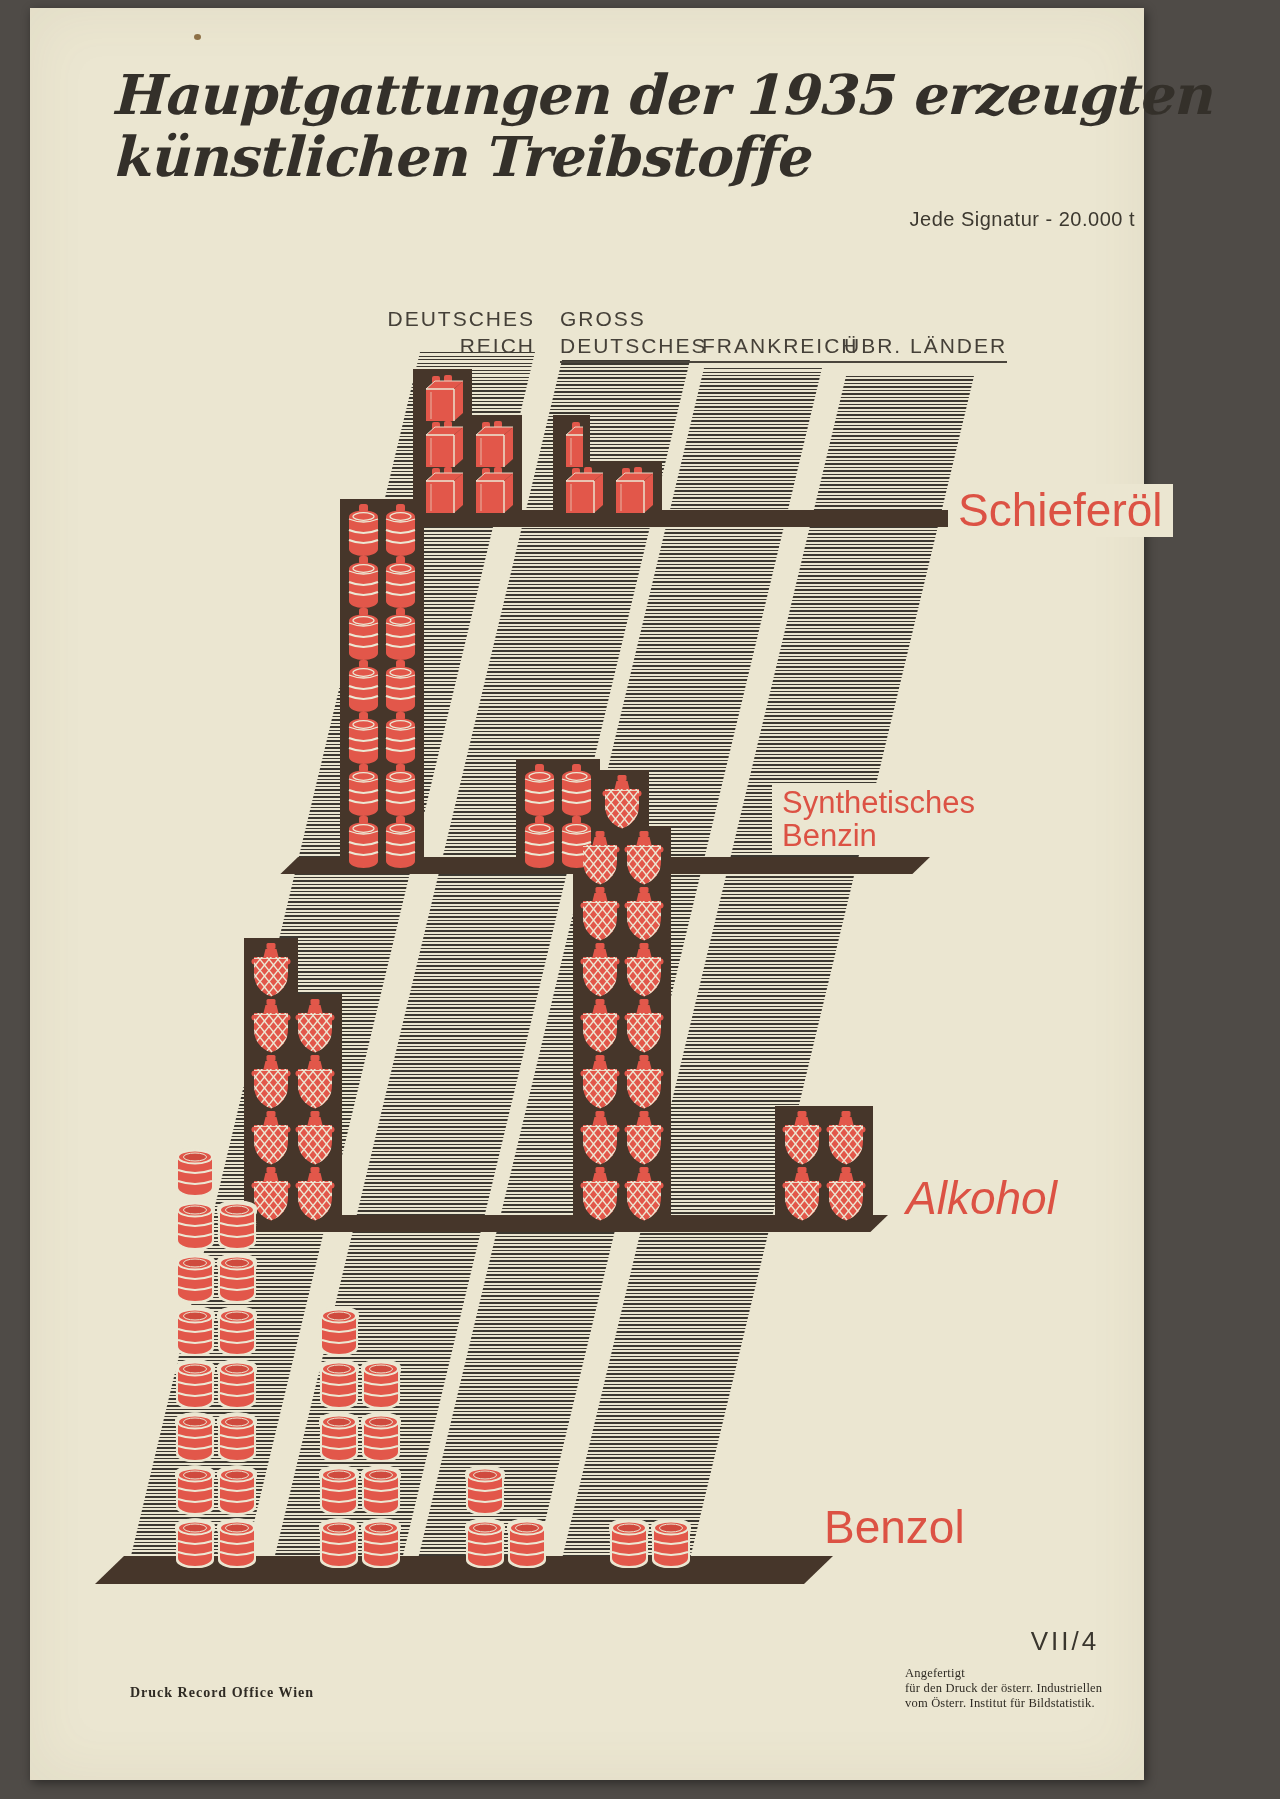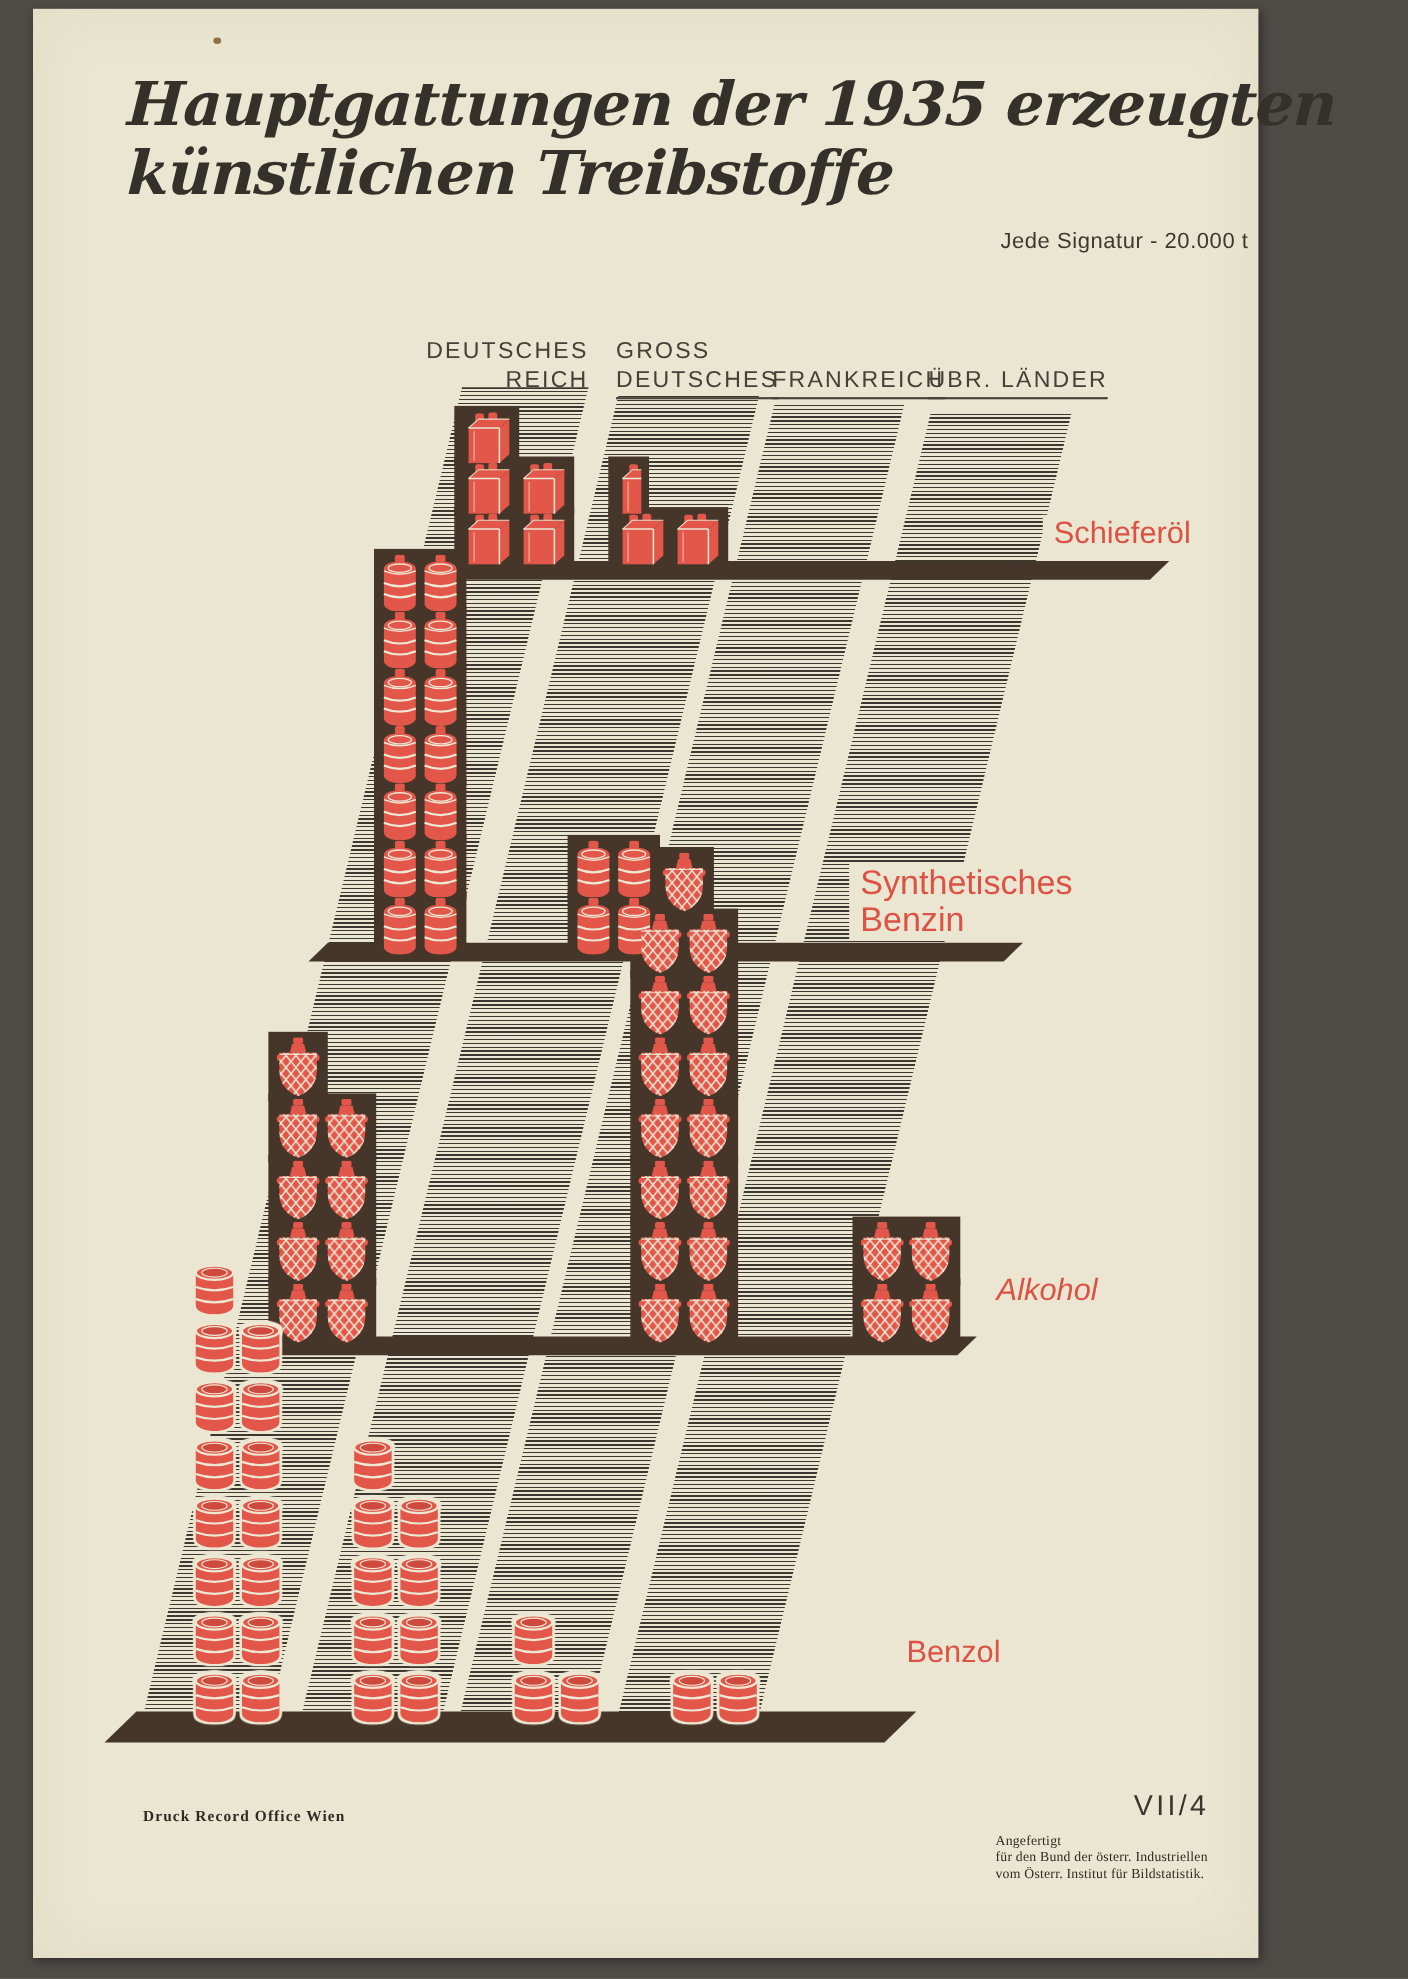--- a/index.html
+++ b/index.html
@@ -49,34 +49,34 @@
   }
   .stackbg{position:absolute;z-index:2;background:#46362a;}
   .sym{position:absolute;z-index:4;overflow:hidden;}
   .sym svg{display:block;}
   .halo{filter:drop-shadow(2px 0 0 #ebe6d1) drop-shadow(-2px 0 0 #ebe6d1) drop-shadow(0 2px 0 #ebe6d1) drop-shadow(0 -2px 0 #ebe6d1);}
 
   .rowlabel{
     position:absolute;z-index:5;background:#ebe6d1;color:#dc5244;
     padding:2px 10px 3px 10px;white-space:nowrap;line-height:1.05;
   }
-  .fs34{font-size:28px;}
+  .fs34{font-size:46px;margin-top:16px;}
   .fs31{font-size:31px;}
 
   .plate{
     position:absolute;left:1005px;top:1626px;width:120px;text-align:center;z-index:6;
     font-size:26px;letter-spacing:3px;color:#3a362e;
   }
   .credit{
     position:absolute;left:905px;top:1666px;z-index:6;color:#2f2b24;
     font-family:"Liberation Serif", serif;font-weight:normal;
     font-size:12.5px;line-height:15px;letter-spacing:.2px;white-space:nowrap;
   }
   .printer{
-    position:absolute;left:130px;top:1644px;z-index:6;color:#2f2b24;
+    position:absolute;left:130px;top:1685px;z-index:6;color:#2f2b24;
     font-family:"Liberation Serif", serif;font-weight:bold;
     font-size:14px;letter-spacing:1px;white-space:nowrap;
   }
 </style>
 </head>
 <body>
 
 <svg width="0" height="0" style="position:absolute" aria-hidden="true">
   <defs>
     <pattern id="net" width="9" height="11" patternUnits="userSpaceOnUse">
@@ -154,21 +154,21 @@
   <div class="rowlabel fs31" style="left:772px;top:785px;">
     <div>Synthetisches</div>
     <div>Benzin</div>
   </div>
   <div class="rowlabel fs34" style="left:896px;top:1156px;font-style:italic;">Alkohol</div>
   <div class="rowlabel fs34" style="left:814px;top:1485px;">Benzol</div>
 
   <div class="plate">VII/4</div>
   <div class="credit">
     <div>Angefertigt</div>
-    <div>für den Bund der österr. Industriellen</div>
+    <div>für den Druck der österr. Industriellen</div>
     <div>vom Österr. Institut für Bildstatistik.</div>
   </div>
   <div class="printer">Druck Record Office Wien</div>
 <div class="strip" style="left: 420px; top: 352px; width: 115px; height: 1208px;"></div>
     <div class="strip" style="left: 562px; top: 360px; width: 128px; height: 1200px;"></div>
     <div class="strip" style="left: 704px; top: 368px; width: 118px; height: 1192px;"></div>
     <div class="strip" style="left: 846px; top: 376px; width: 128px; height: 1184px;"></div>
     <div class="bar" style="left: 414px; top: 510px; width: 649px; height: 17px;"></div>
     <div class="bar" style="left: 298px; top: 857px; width: 632px; height: 17px;"></div>
     <div class="bar" style="left: 246px; top: 1215px; width: 642px; height: 17px;"></div>

